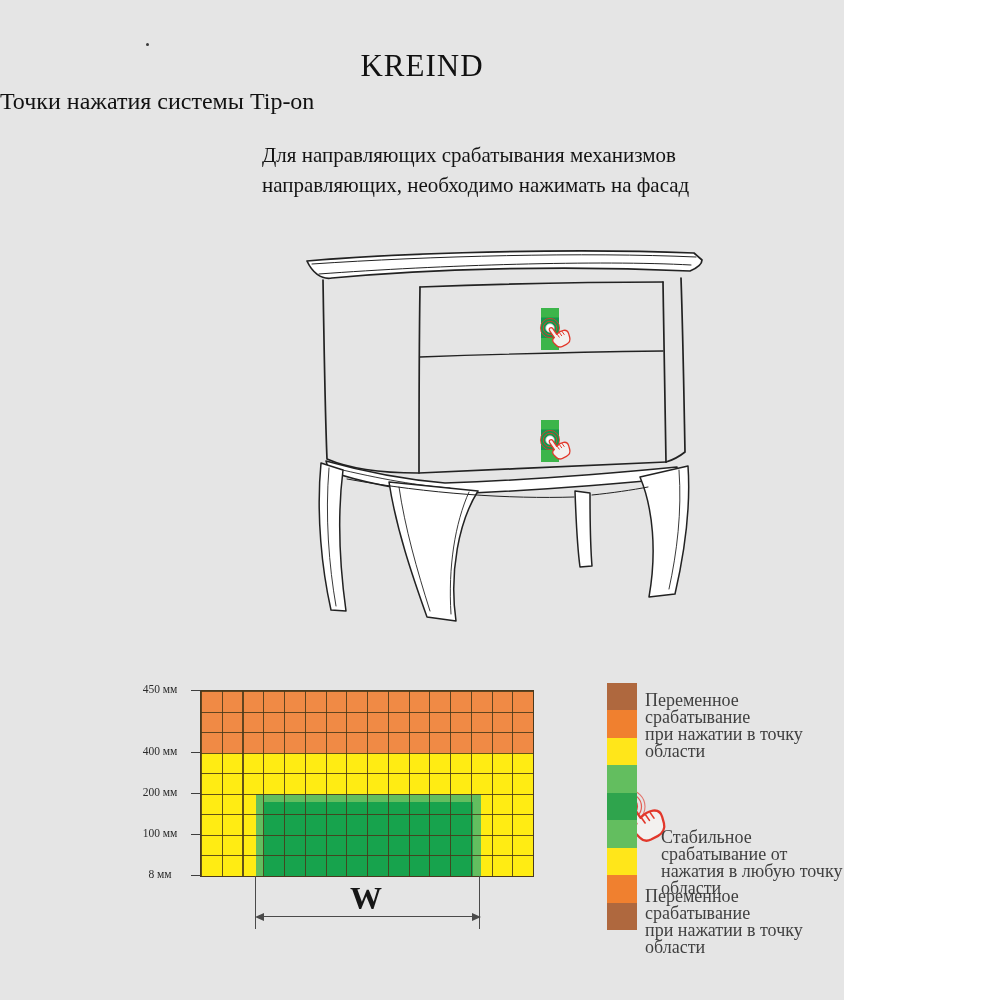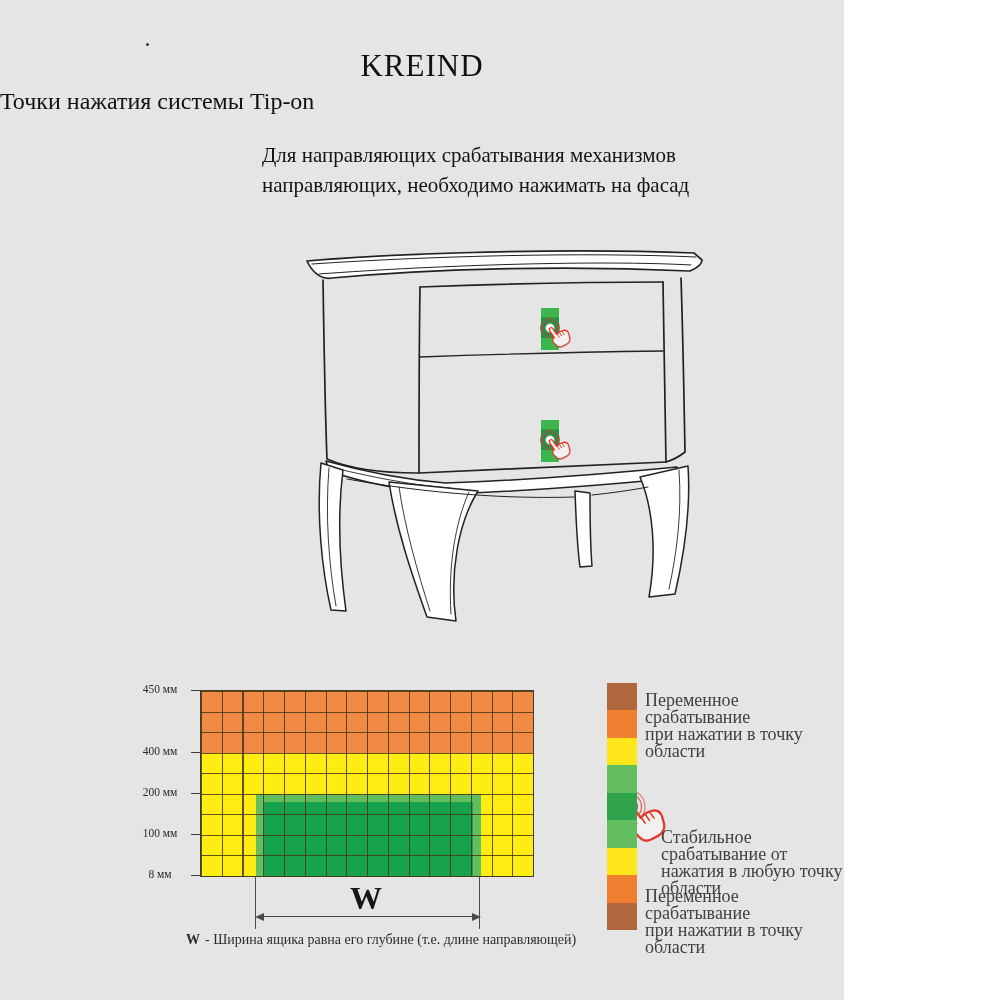--- a/index.html
+++ b/index.html
@@ -152,23 +152,20 @@
   <div class="abs tick" style="left:191px;top:834px;"></div>
   <div class="abs tick" style="left:191px;top:875px;"></div>
 
   <div class="abs extline" style="left:255px;"></div>
   <div class="abs extline" style="left:479px;"></div>
   <div class="abs dimline"></div>
   <div class="abs arrow arrow-left"></div>
   <div class="abs arrow arrow-right"></div>
   <div class="abs wlabel">W</div>
 
-  <div class="abs caption">
-    <span class="term">W</span><span class="rest">- Ширина ящика равна его глубине (т.е. длине направляющей)</span>
-  </div>
 
   <div class="abs legendbar">
     <div class="seg-brown"></div>
     <div class="seg-orange"></div>
     <div class="seg-yellow"></div>
     <div class="seg-green"></div>
     <div class="seg-dark-green"></div>
     <div class="seg-green"></div>
     <div class="seg-yellow"></div>
     <div class="seg-orange"></div>

